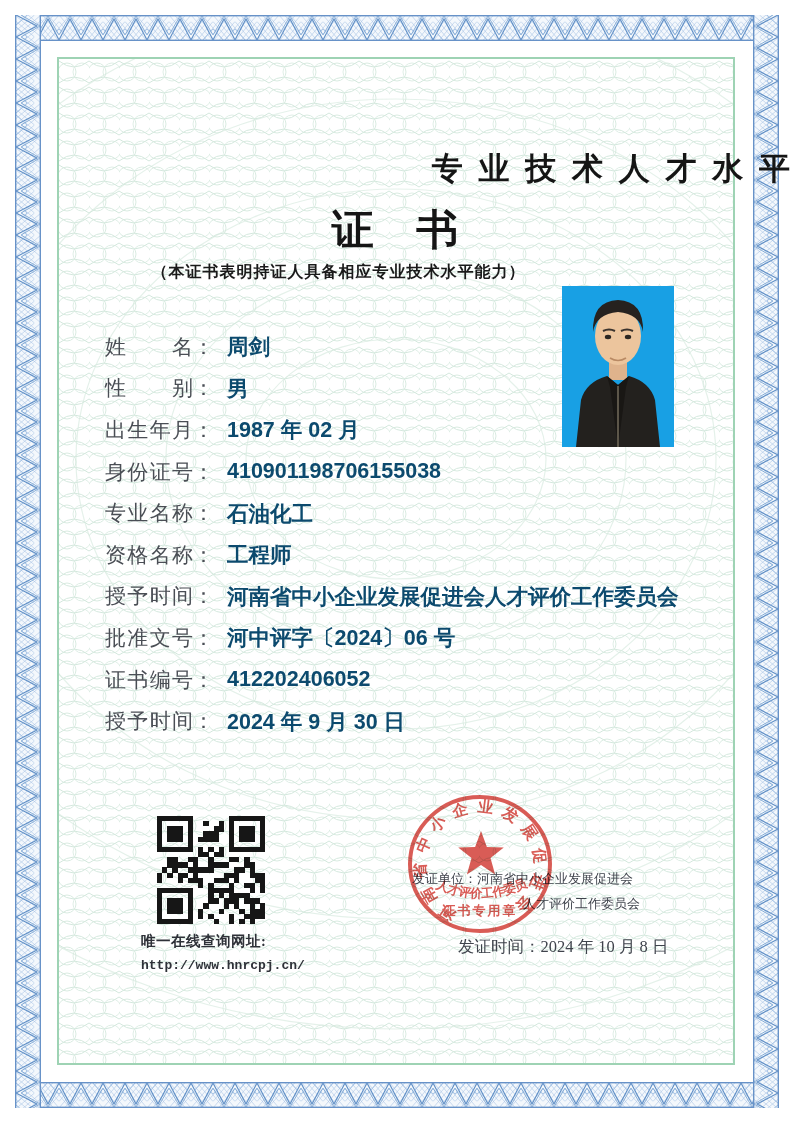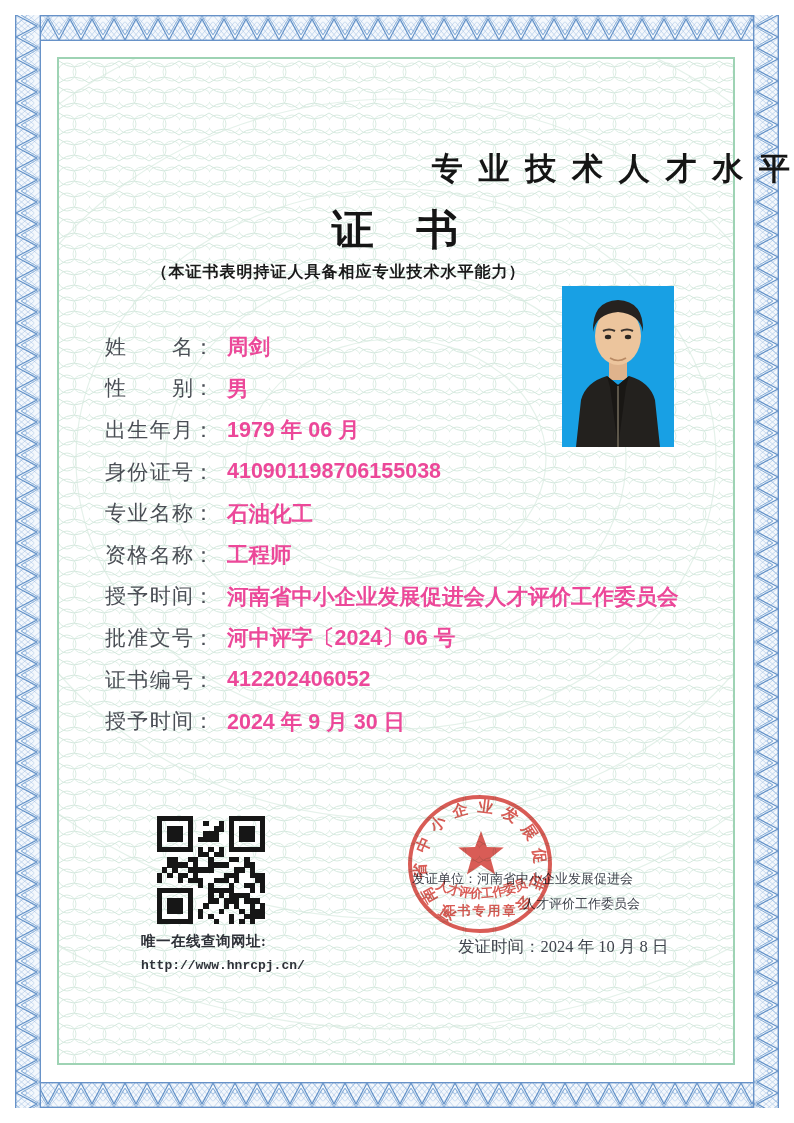--- a/index.html
+++ b/index.html
@@ -23,21 +23,21 @@
   .subtitle{position:absolute;left:0;top:262px;width:677px;text-align:center;
             font-size:16px;font-weight:bold;color:#1a1a1a;letter-spacing:1px;}
   
   .photo{position:absolute;left:562px;top:286px;width:112px;height:161px;}
   
   .fields{position:absolute;left:105px;top:326px;width:580px;}
   .f-row{display:flex;align-items:center;height:41.6px;}
   .f-label{display:inline-block;width:88px;font-size:21px;color:#4a4e55;
            text-align:justify;text-align-last:justify;}
   .f-colon{display:inline-block;width:20px;font-size:21px;color:#4a4e55;}
-  .f-value{margin-left:14px;font-size:21.5px;font-weight:bold;color:#ec4899;
+  .f-value{margin-left:14px;font-size:21.5px;font-weight:bold;color:#0c4a6e;
            font-family:"Liberation Sans",sans-serif;white-space:nowrap;}
   
   .qr{position:absolute;left:155px;top:816px;width:112px;height:108px;}
   .qr-captions{position:absolute;left:141px;top:932px;width:260px;color:#2e3138;}
   .qr-cap1{font-size:14.5px;font-weight:bold;letter-spacing:0.5px;}
   .qr-cap2{font-size:13px;font-weight:bold;font-family:"Liberation Mono",monospace;margin-top:7px;}
   
   .issuer{position:absolute;left:412px;top:866px;font-size:13px;color:#3f434c;line-height:25px;white-space:nowrap;}
   .issuer-line2{padding-left:111px;}
   .issue-date{position:absolute;left:458px;top:936px;font-size:16.5px;color:#3f434c;white-space:nowrap;}
@@ -155,21 +155,21 @@
       <span class="f-value">周剑</span>
     </div>
       <div class="f-row">
       <span class="f-label">性别</span>
       <span class="f-colon">：</span>
       <span class="f-value">男</span>
     </div>
       <div class="f-row">
       <span class="f-label">出生年月</span>
       <span class="f-colon">：</span>
-      <span class="f-value">1979 年 06 月</span>
+      <span class="f-value">1987 年 02 月</span>
     </div>
       <div class="f-row">
       <span class="f-label">身份证号</span>
       <span class="f-colon">：</span>
       <span class="f-value">410901198706155038</span>
     </div>
       <div class="f-row">
       <span class="f-label">专业名称</span>
       <span class="f-colon">：</span>
       <span class="f-value">石油化工</span>

